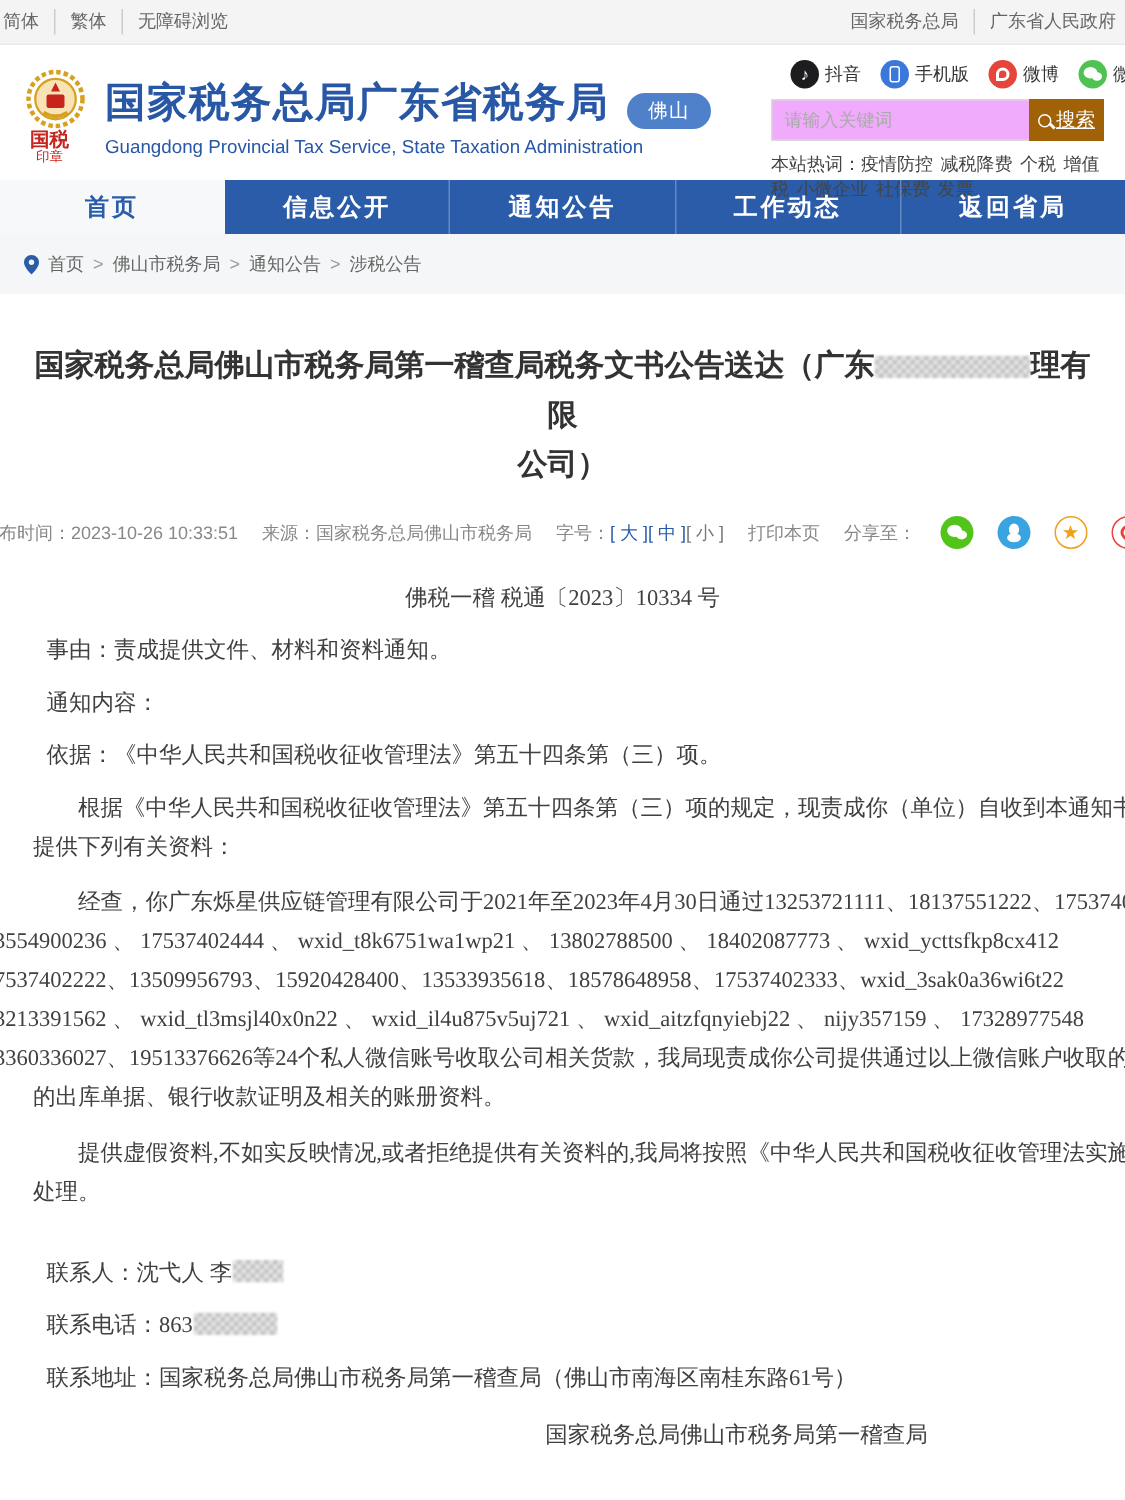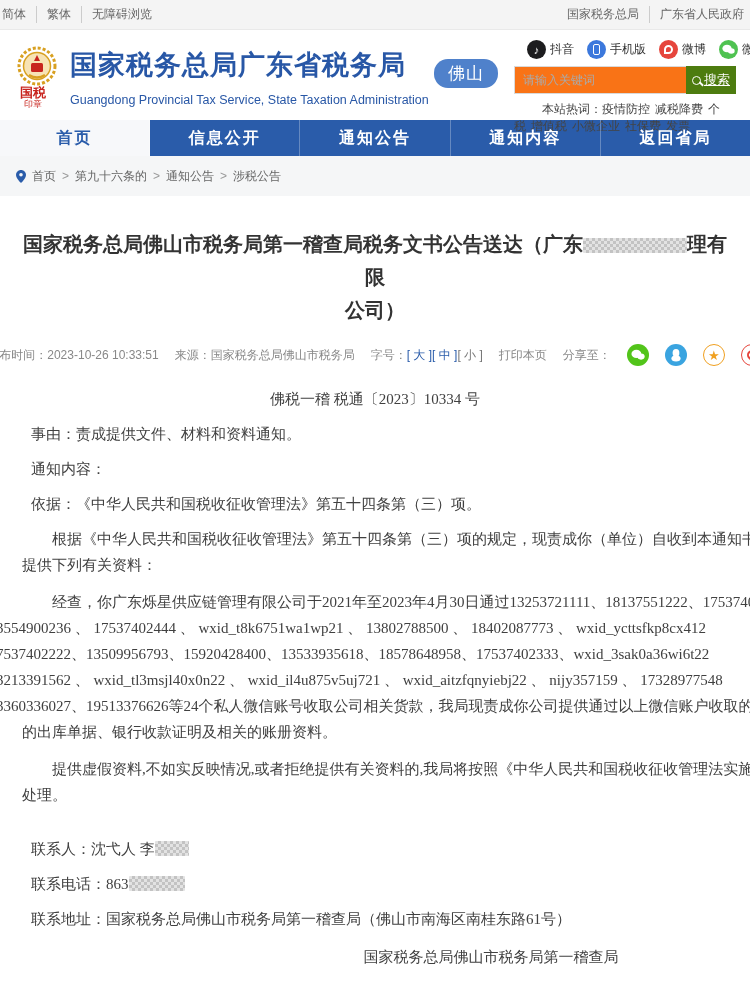--- a/index.html
+++ b/index.html
@@ -14,52 +14,52 @@
   .topbar-left { display:flex; margin-left:-22px; white-space:nowrap; }
   .topbar-right { display:flex; margin-right:-18px; white-space:nowrap; }
   .topbar span.tlink { padding:0 10px; border-right:1px solid #ccc; cursor:pointer; }
   .topbar span.tlink:last-child { border-right:none; }
 
   
   .header { height:90px; padding:8px 14px 4px 14px; display:flex; justify-content:space-between; }
   .brand { display:flex; align-items:center; gap:10px; }
   .logo { width:46px; height:64px; flex:none; }
   .brand-text {}
-  .brand-row { display:flex; gap:28px; }
+  .brand-row { display:flex; align-items:center; gap:12px; }
   .brand-title { font-family:"Liberation Serif","DejaVu Serif",serif; font-weight:bold;
                  font-size:27px; color:#2857a6; letter-spacing:1px; }
-  .city-badge { background:#4f81cb; color:#fff; font-size:17px; padding:3px 14px;
+  .city-badge { background:#4f81cb; color:#fff; font-size:13px; padding:3px 14px;
                 border-radius:14px; letter-spacing:1px;margin-top:12px; }
   .brand-sub { font-family:Liberation Sans, sans-serif; font-size:12.5px;
                color:#2857a6; margin-top:5px; }
 
   .header-right { width:222px; flex:none; font-size:12px; }
   .social-row { display:flex; justify-content:flex-end; gap:13px; margin:2px -30px 7px 0;
                 white-space:nowrap; align-items:center; }
   .social-item { display:inline-flex; align-items:center; gap:4px; color:#333; cursor:pointer; }
   .sicon { width:19px; height:19px; border-radius:50%; display:inline-flex;
            align-items:center; justify-content:center; color:#fff; font-size:11px; flex:none; }
   .sicon.douyin { background:#1d1d1f; }
   .sicon.mobile { background:#3c78dc; }
   .sicon.weibo  { background:#e6453c; }
   .sicon.wechat { background:#4fc251; }
   .mobile-glyph { width:7px; height:11px; border:1.5px solid #fff; border-radius:2px; }
   .weibo-glyph { width:9px; height:9px; border:2px solid #fff; border-radius:50% 50% 50% 0; }
 
   .search-row { display:flex; height:28px; }
   .search-input { flex:1; border:1px solid #d9d9d9; border-right:none; padding:0 8px;
-                  font-size:12px; color:#333; outline:none; background:#f97316; }
+                  font-size:12px; color:#333; outline:none; background:#f0abfc; }
   .search-input::placeholder { color:#aaa; }
-  .search-btn { width:62px; background:#4d7c0f; color:#fff; border:none; font-size:13px;
+  .search-btn { width:62px; background:#a16207; color:#fff; border:none; font-size:13px;
                 cursor:pointer; display:flex; align-items:center; justify-content:center; gap:3px;text-decoration:underline; }
   .mag { width:9px; height:9px; border:1.5px solid #fff; border-radius:50%; position:relative; }
   .mag::after { content:""; position:absolute; width:5px; height:1.5px; background:#fff;
                 transform:rotate(45deg); right:-4px; bottom:-1px; }
   .hotwords { margin-top:7px; font-size:12px; color:#444; line-height:17px; }
-  .hotwords b { font-weight:normal; color:#444;margin-left:28px; }
+  .hotwords b { font-weight:normal; color:#444; }
   .hotword { margin-right:5px; cursor:pointer; }
 
   
   .nav { height:36px; display:flex; background:#2a5caa; }
   .nav-item { flex:1; display:flex; align-items:center; justify-content:center;
               color:#fff; font-size:16px; font-weight:bold; cursor:pointer;
               border-right:1px solid rgba(255,255,255,.28); letter-spacing:2px; }
   .nav-item:last-child { border-right:none; }
   .nav-item.active { background:#f7f8fa; color:#2a5caa; }
 
@@ -187,32 +187,32 @@
       <div class="hotwords">
         <b>本站热词：</b><span class="hotword">疫情防控</span><span class="hotword">减税降费</span><span class="hotword">个税</span><span class="hotword">增值税</span><span class="hotword">小微企业</span><span class="hotword">社保费</span><span class="hotword">发票</span>
       </div>
     </div>
   </div>
 
   <div class="nav">
     <div class="nav-item active">首页</div>
     <div class="nav-item">信息公开</div>
     <div class="nav-item">通知公告</div>
-    <div class="nav-item">通知内容</div>
+    <div class="nav-item">工作动态</div>
     <div class="nav-item">返回省局</div>
   </div>
 
   <div class="breadcrumb">
     <svg class="pin" viewBox="0 0 10 13">
       <path d="M5 0 C2.2 0 0 2.2 0 5 c0 3.5 5 8 5 8 s5 -4.5 5 -8 C10 2.2 7.8 0 5 0 z" fill="#2a5caa"></path>
       <circle cx="5" cy="4.8" r="1.8" fill="#f5f6f7"></circle>
     </svg>
     <span class="crumb">首页</span>
     <span class="crumb-sep">&gt;</span>
-    <span class="crumb">第九十六条的</span>
+    <span class="crumb">佛山市税务局</span>
     <span class="crumb-sep">&gt;</span>
     <span class="crumb">通知公告</span>
     <span class="crumb-sep">&gt;</span>
     <span class="crumb">涉税公告</span>
   </div>
 
   <div class="article">
     <div class="art-title">
       <span>国家税务总局佛山市税务局第一稽查局税务文书公告送达（广东</span><span class="redact" style="width:104px"></span><span>理有限</span><br>
       <span>公司）</span>

